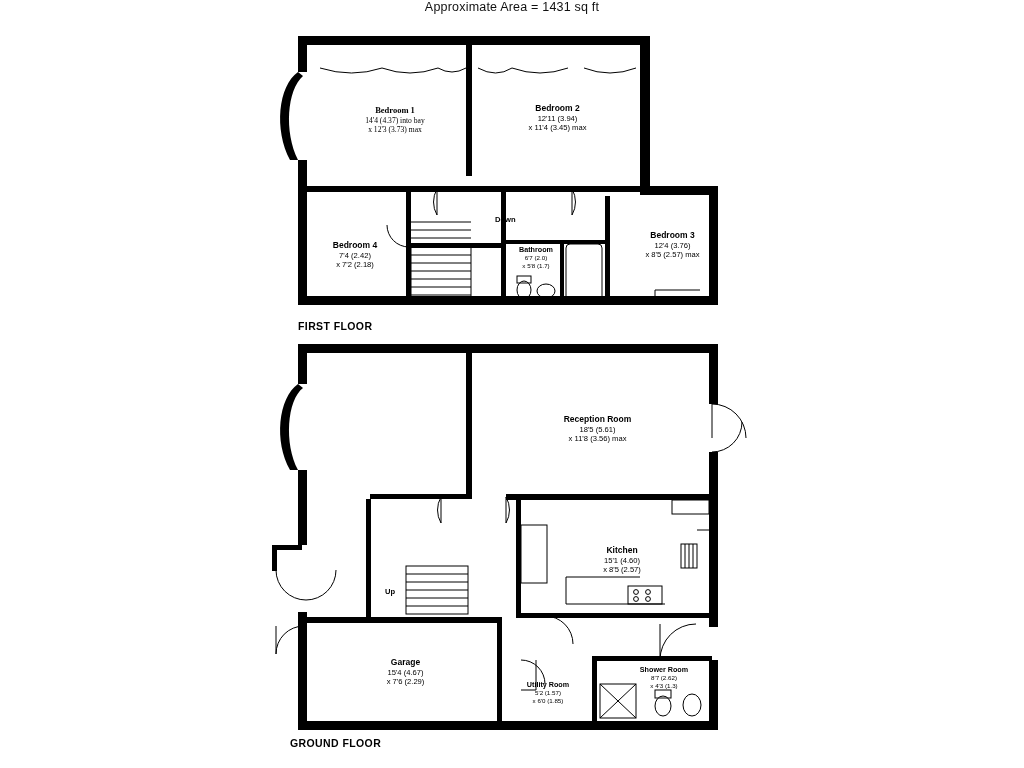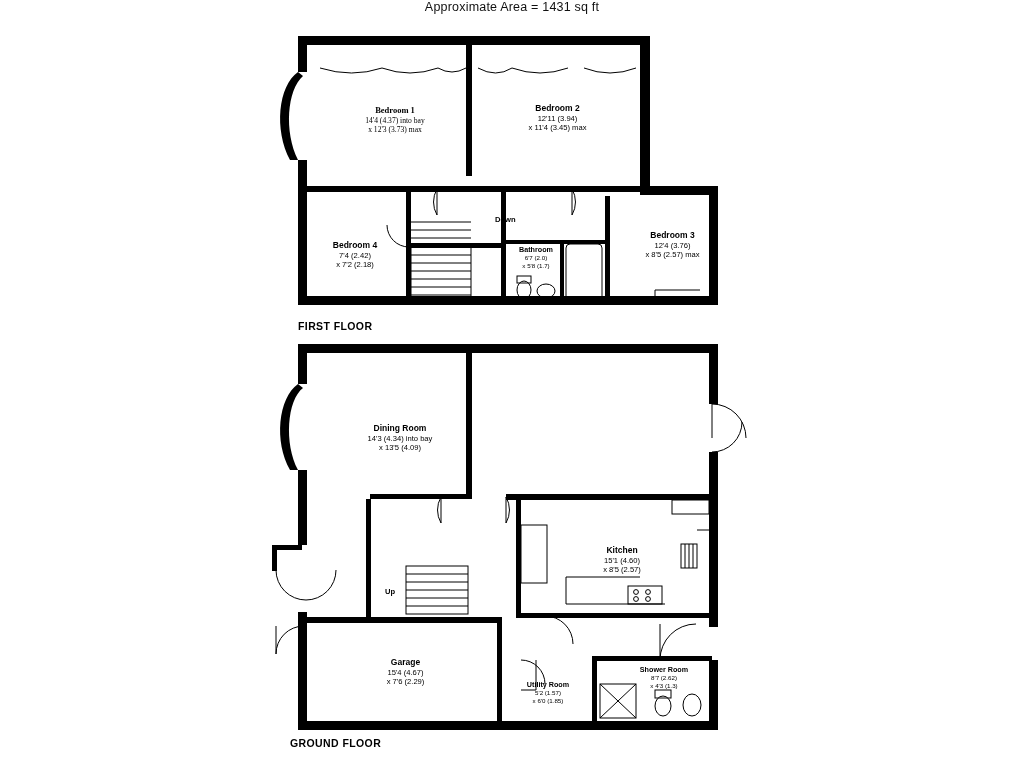--- a/index.html
+++ b/index.html
@@ -317,26 +317,26 @@
     <span class="rdim">7'4 (2.42)</span>
     <span class="rdim">x 7'2 (2.18)</span>
   </div>
 
   <div class="room small" style="left:505px; top:245px; width:62px;">
     <span class="rname">Bathroom</span>
     <span class="rdim">6'7 (2.0)</span>
     <span class="rdim">x 5'8 (1.7)</span>
   </div>
 
-  <div class="room" style="left:320px; top:423px; width:160px;">
-    <span class="rname">Dining Room</span>
-    <span class="rdim">14'3 (4.34) into bay</span>
-    <span class="rdim">x 13'5 (4.09)</span>
-  </div>
-
+
+  <div class="room" style="left:520px; top:414px; width:155px;">
+    <span class="rname">Reception Room</span>
+    <span class="rdim">18'5 (5.61)</span>
+    <span class="rdim">x 11'8 (3.56) max</span>
+  </div>
 
   <div class="room" style="left:568px; top:545px; width:108px;">
     <span class="rname">Kitchen</span>
     <span class="rdim">15'1 (4.60)</span>
     <span class="rdim">x 8'5 (2.57)</span>
   </div>
 
   <div class="room" style="left:348px; top:657px; width:115px;">
     <span class="rname">Garage</span>
     <span class="rdim">15'4 (4.67)</span>

